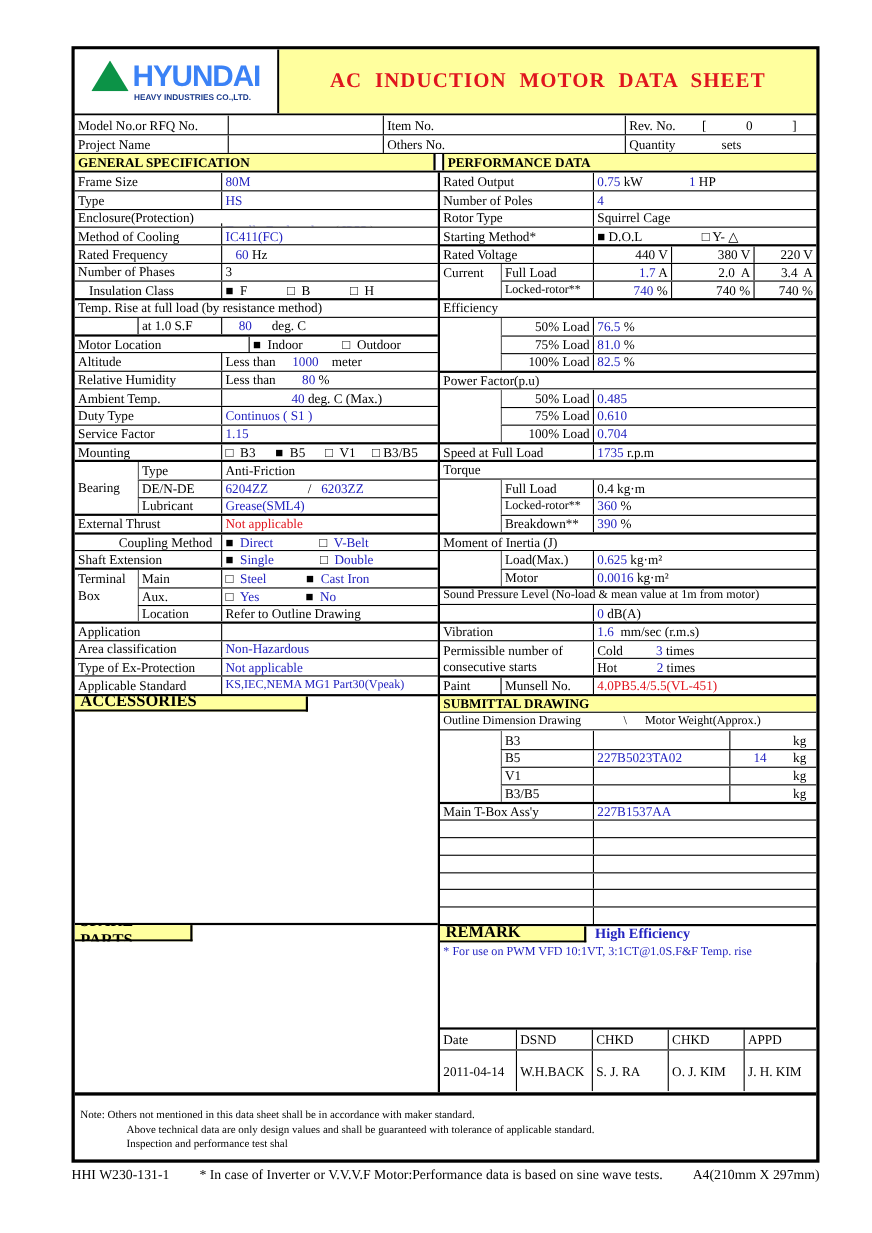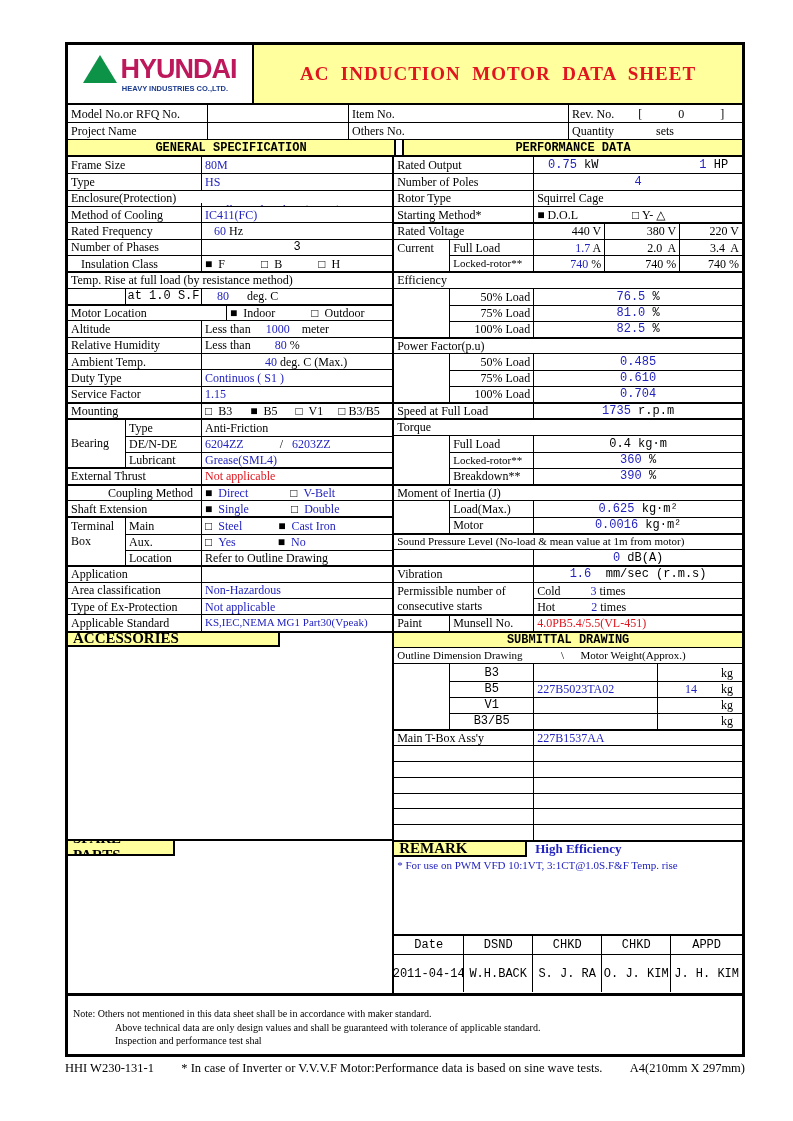--- a/index.html
+++ b/index.html
@@ -6,31 +6,31 @@
   body{width:793px;height:1121px;background:#fff;position:relative;
        font-family:"Liberation Serif",serif;color:#000;}
   .sheet{position:absolute;left:65px;top:42px;width:680px;height:1015px;
          border:3px solid #000;box-sizing:border-box;background:#fff;}
   
   .hdr{height:58px;display:flex;}
   .logo-cell{width:186px;border-right:2px solid #000;background:#fff;display:flex;
              flex-direction:column;justify-content:center;align-items:center;box-sizing:border-box;}
   .logo-row{display:flex;align-items:center;gap:3px;}
   .logo-name{font-family:"Liberation Sans",sans-serif;font-weight:bold;font-size:27px;
-             color:#be185d;letter-spacing:-1px;line-height:1;}
+             color:#3b82f6;letter-spacing:-1px;line-height:1;}
   .logo-sub{font-family:"Liberation Sans",sans-serif;font-weight:bold;font-size:7.5px;
             color:#1a3a8c;margin-top:1px;margin-left:30px;letter-spacing:0px;}
   .title-cell{flex:1;background:#ffff9e;display:flex;align-items:center;justify-content:center;}
   .title{color:#e0151e;font-weight:bold;font-size:19px;letter-spacing:1px;white-space:pre;}
   
   .trow{display:flex;box-sizing:border-box;overflow:hidden;background:#fff;}
   .spacer{box-sizing:border-box;}
   .cell{display:flex;align-items:center;box-sizing:border-box;padding:0 3px;height:100%;
         white-space:pre;overflow:hidden;font-size:12px;line-height:1;}
-  .a-c{justify-content:center;font-family:Liberation Mono, monospace;} .a-r{justify-content:flex-end;}
+  .a-c{justify-content:flex-start;} .a-r{justify-content:flex-end;}
   .v{color:#2323c0;} .r{color:#e0151e;}
   .vb{color:#2323c0;font-weight:bold;font-size:13px;}
   .b{font-weight:bold;} .ylw{background:#ffff9e;} .sm2{font-size:11px;}
   .secgap{border-left:2px solid #000;border-right:2px solid #000;background:#fff;}
   .band-box{background:#ffff9e;border-right:2px solid #000;border-bottom:2px solid #000;
             height:100%;display:flex;align-items:center;padding:0 5px;font-weight:bold;
             font-size:15px;box-sizing:border-box;}
   .band-extra{display:flex;align-items:center;padding:0 8px;white-space:pre;}
   .group-label{box-sizing:border-box;display:flex;padding:0 3px;font-size:12px;
                white-space:pre-line;line-height:15px;overflow:hidden;}

